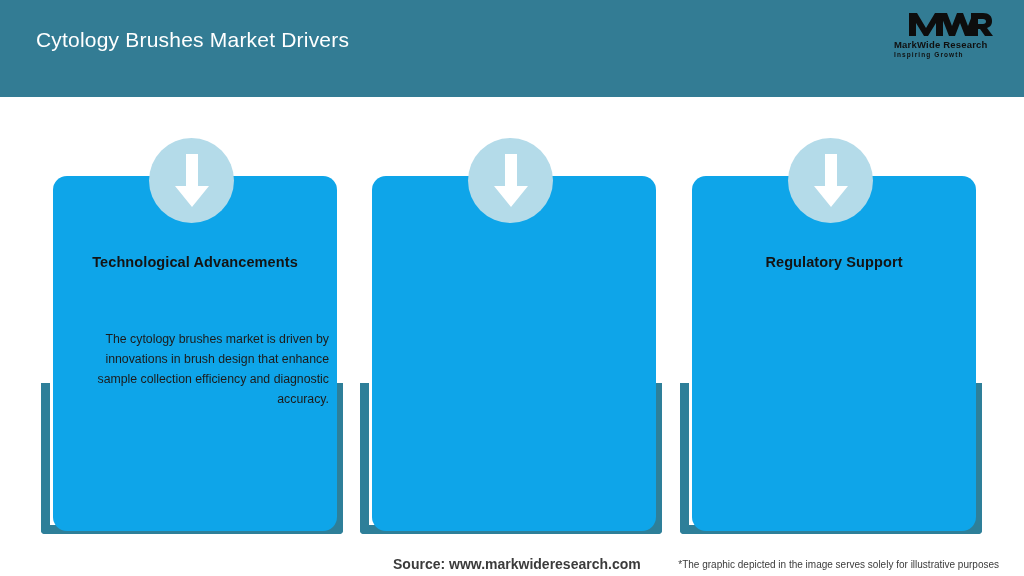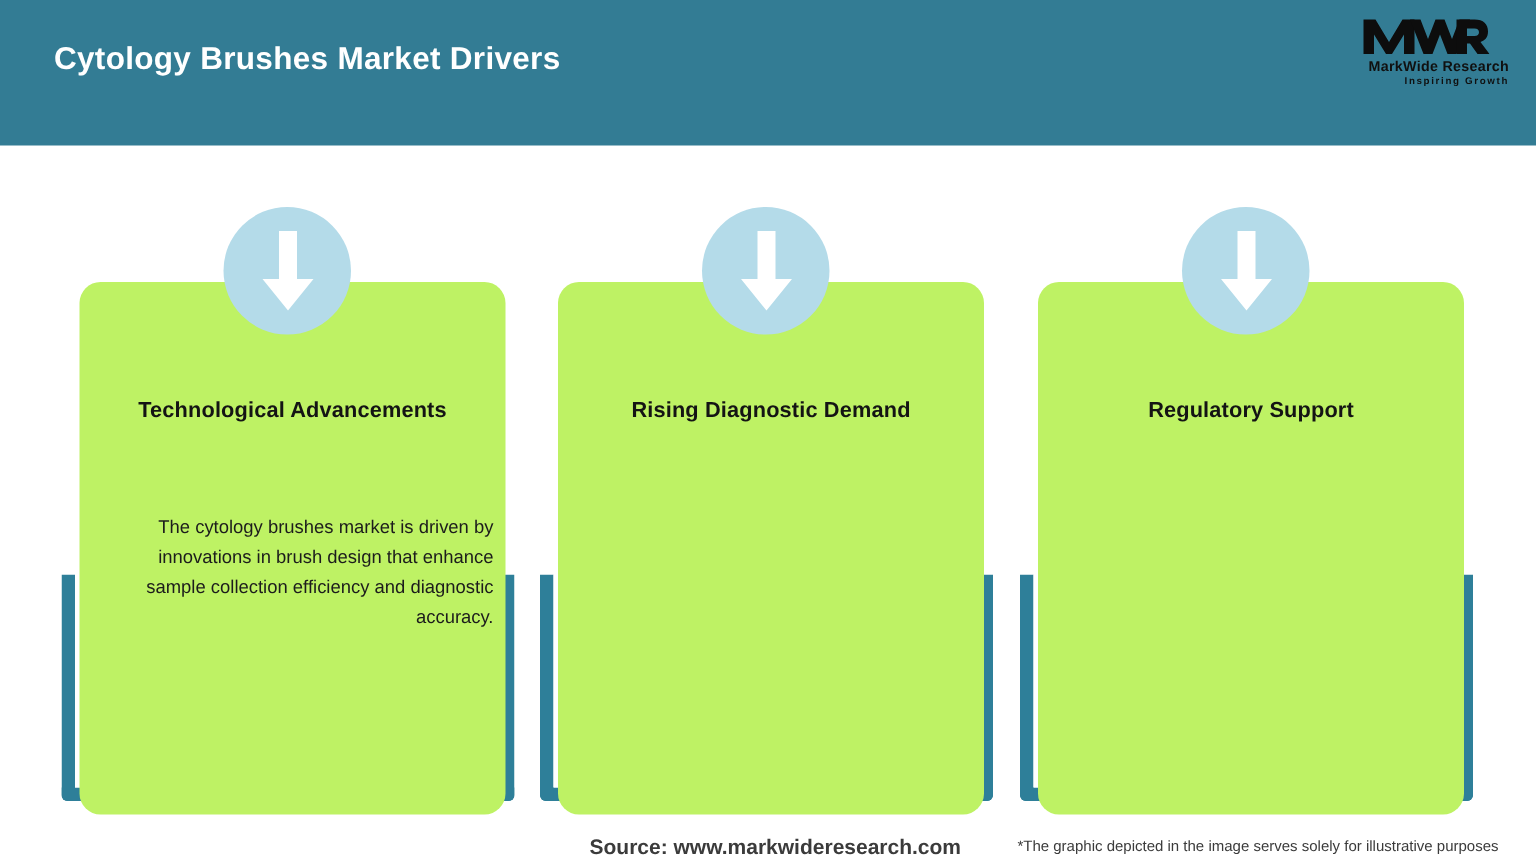--- a/index.html
+++ b/index.html
@@ -22,33 +22,33 @@
     top: 0;
     width: 1024px;
     height: 97px;
     background: #337c94;
   }
   .header-title {
     position: absolute;
     left: 36px;
     top: 28px;
     font-size: 21px;
-    font-weight: bold;
+    font-weight: normal;
     color: #ffffff;
     letter-spacing: 0.2px;
   }
 
   
   .logo {
     position: absolute;
     right: 18px;
     top: 10px;
     width: 112px;
     height: 58px;
-    text-align: right;
+    text-align: left;
   }
   .logo-mark {
     display: block;
     margin: 0 auto;
     width: 86px;
     height: 28px;
   }
   .logo-name {
     display: block;
     font-size: 9.5px;
@@ -98,24 +98,24 @@
     border-bottom-right-radius: 4px;
     box-sizing: border-box;
     background: transparent;
   }
   .col-2 .backing { width: 302px; }
 
   
   .card {
     position: absolute;
     left: 12px;
-    top: 91px;
+    top: 79px;
     width: 284px;
     height: 355px;
-    background: #bef264;
+    background: #0ea5e9;
     border-radius: 14px;
     box-sizing: border-box;
   }
   .card-title {
     position: absolute;
     left: 0;
     top: 78px;
     width: 284px;
     text-align: center;
     font-size: 14.5px;
@@ -196,21 +196,20 @@
     <div class="badge">
       <svg width="36" height="54" viewBox="0 0 36 54">
         <path d="M12 0 H24 V32 H35 L18 53 L1 32 H12 Z" fill="#ffffff"></path>
       </svg>
     </div>
   </div>
 
   <div class="col col-1">
     <div class="backing"></div>
     <div class="card">
-      <div class="card-title">Rising Diagnostic Demand</div>
     </div>
     <div class="badge">
       <svg width="36" height="54" viewBox="0 0 36 54">
         <path d="M12 0 H24 V32 H35 L18 53 L1 32 H12 Z" fill="#ffffff"></path>
       </svg>
     </div>
   </div>
 
   <div class="col col-2">
     <div class="backing"></div>

